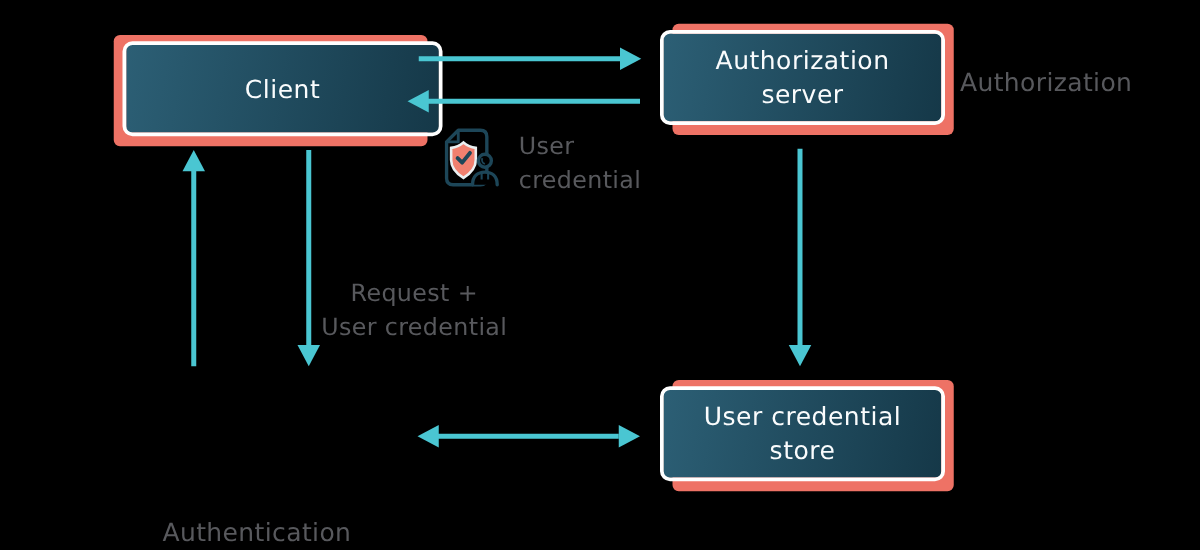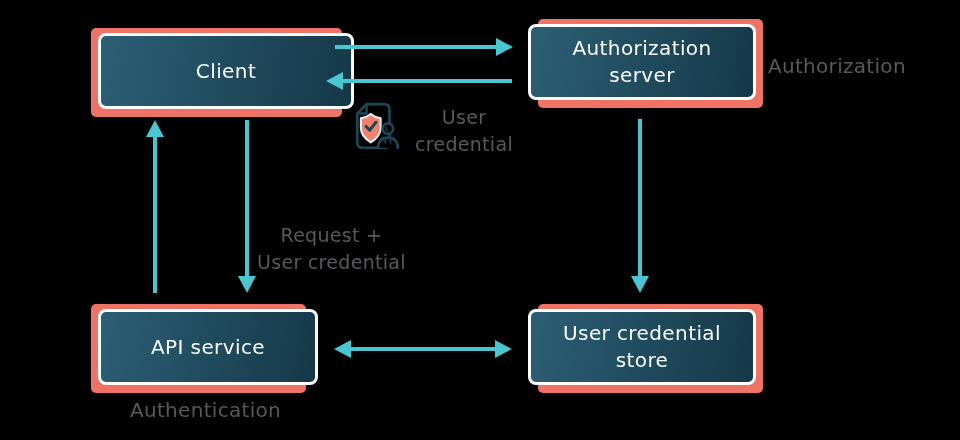--- a/index.html
+++ b/index.html
@@ -33,47 +33,43 @@
   .ah.right { border-top: 9px solid transparent; border-bottom: 9px solid transparent; border-left: 17px solid #4ac6d2; }
   .ah.left  { border-top: 9px solid transparent; border-bottom: 9px solid transparent; border-right: 17px solid #4ac6d2; }
   .ah.down  { border-left: 9px solid transparent; border-right: 9px solid transparent; border-top: 17px solid #4ac6d2; }
   .ah.up    { border-left: 9px solid transparent; border-right: 9px solid transparent; border-bottom: 17px solid #4ac6d2; }
 
   
   .note {
     position: absolute; color: #58595d; font-size: 19px;
     line-height: 1.42; white-space: pre-line; letter-spacing: .3px;
   }
-  #note-user-credential { left: 415px; top: 104px; text-align: center; }
+  #note-user-credential { left: 415px; top: 104px; }
   #note-request         { left: 257px; top: 222px; text-align: center; }
   #note-authorization   { left: 768px; top: 52px;  font-size: 20px; }
-  #note-authentication  { left: 130px; top: 396px; font-size: 20px; }
+  #note-authentication  { left: 130px; top: 412px; font-size: 20px; }
 
   #icon-user-credential { position: absolute; left: 351px; top: 100px; }
 </style>
 </head>
 <body>
 
 <div class="canvas">
 
   <div class="node accent-left" id="node-client">
     <div class="accent"></div>
     <div class="face">Client</div>
   </div>
 
   <div class="node accent-right" id="node-auth">
     <div class="accent"></div>
     <div class="face">Authorization
 server</div>
   </div>
 
-  <div class="node accent-left" id="node-api">
-    <div class="accent"></div>
-    <div class="face">API service</div>
-  </div>
 
   <div class="node accent-right" id="node-store">
     <div class="accent"></div>
     <div class="face">User credential
 store</div>
   </div>
 
   <div class="h-line" style="left:335px; top:45px; width:162px;"></div>
   <div class="ah right" style="left:496px; top:38px;"></div>
 

